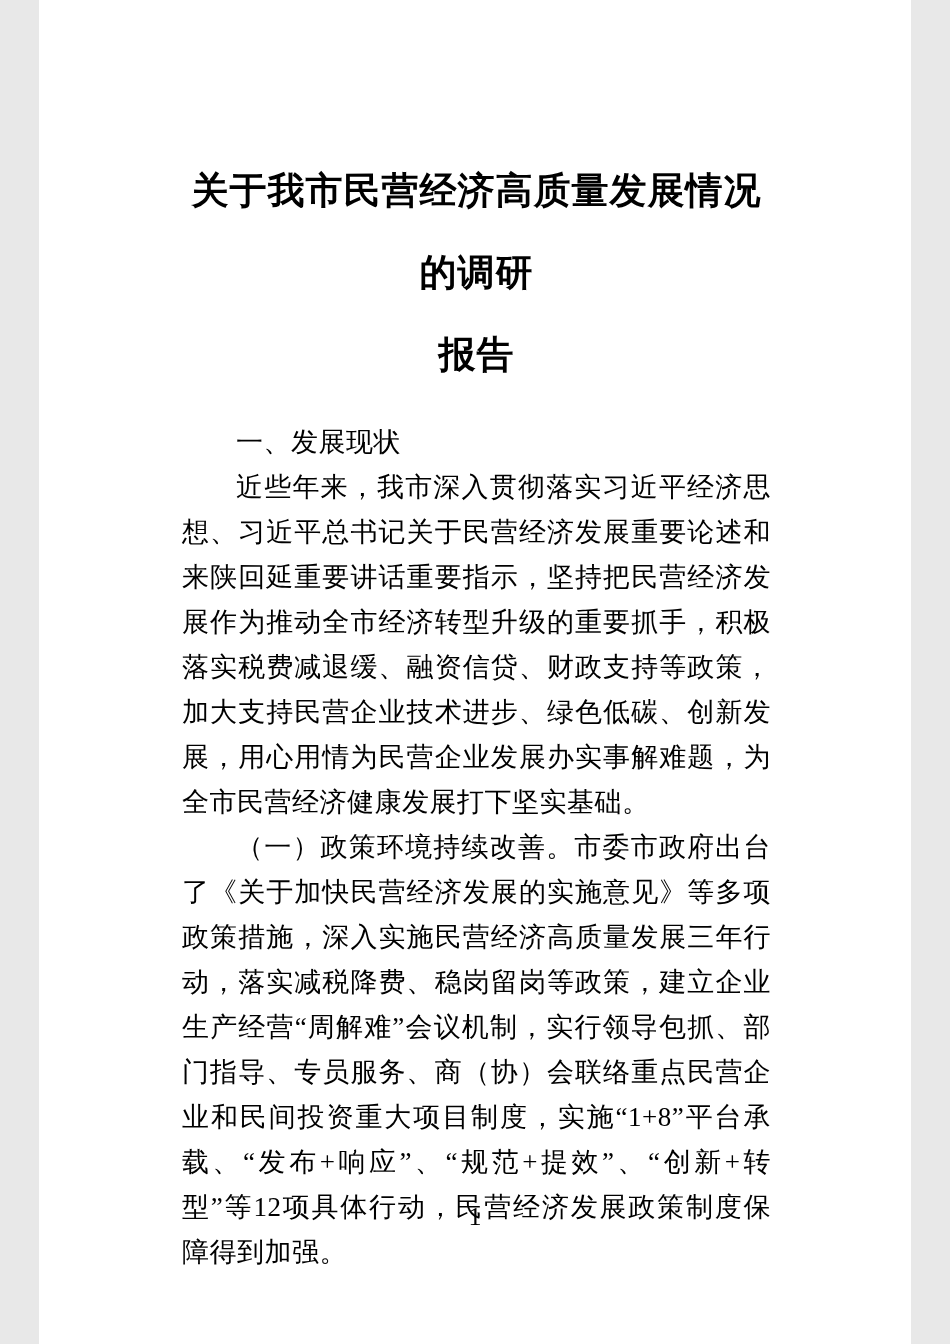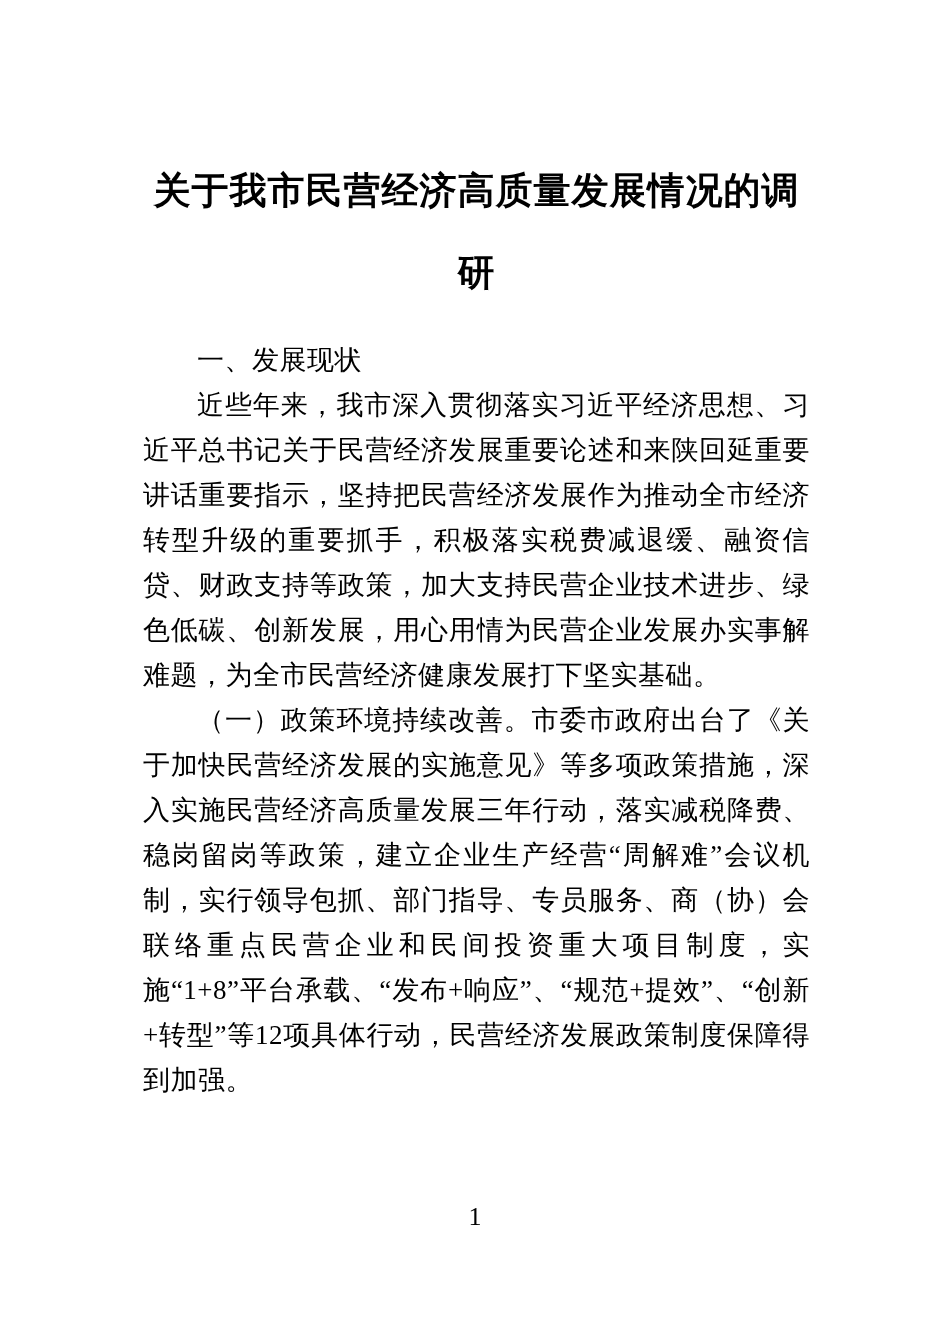--- a/index.html
+++ b/index.html
@@ -1,20 +1,20 @@
 <!DOCTYPE html>
 <html><head>
 <meta charset="utf-8">
 <style>
   * { margin: 0; padding: 0; box-sizing: border-box; }
   html, body { background: #e8e8e8; }
   body { display: flex; justify-content: center; }
 
   .page {
-    width: 950px;
+    width: 872px;
     height: 1344px;
     background: #ffffff;
     position: relative;
     color: #000000;
     font-family: "Liberation Serif", "DejaVu Serif", serif;
     overflow: hidden;
   }
 
   .content {
     position: absolute;
@@ -61,20 +61,21 @@
   }
 </style>
 </head>
 <body>
 
 <div class="page">
   <div class="content">
 
     <h1 class="doc-title">
       <span class="title-line">关于我市民营经济高质量发展情况的调研</span>
+      <span class="title-line">报告</span>
     </h1>
 
     <div class="doc-body">
       <p class="section-heading">一、发展现状</p>
       <p>近些年来，我市深入贯彻落实习近平经济思想、习近平总书记关于民营经济发展重要论述和来陕回延重要讲话重要指示，坚持把民营经济发展作为推动全市经济转型升级的重要抓手，积极落实税费减退缓、融资信贷、财政支持等政策，加大支持民营企业技术进步、绿色低碳、创新发展，用心用情为民营企业发展办实事解难题，为全市民营经济健康发展打下坚实基础。</p>
       <p>（一）政策环境持续改善。市委市政府出台了《关于加快民营经济发展的实施意见》等多项政策措施，深入实施民营经济高质量发展三年行动，落实减税降费、稳岗留岗等政策，建立企业生产经营“周解难”会议机制，实行领导包抓、部门指导、专员服务、商（协）会联络重点民营企业和民间投资重大项目制度，实施“1+8”平台承载、“发布+响应”、“规范+提效”、“创新+转型”等12项具体行动，民营经济发展政策制度保障得到加强。</p>
     </div>
 
   </div>
 

